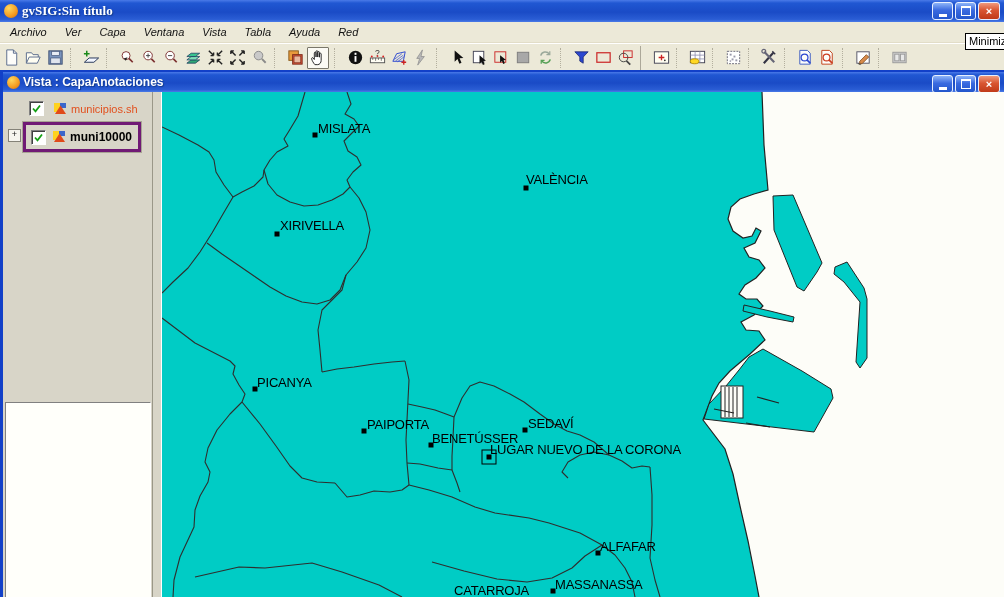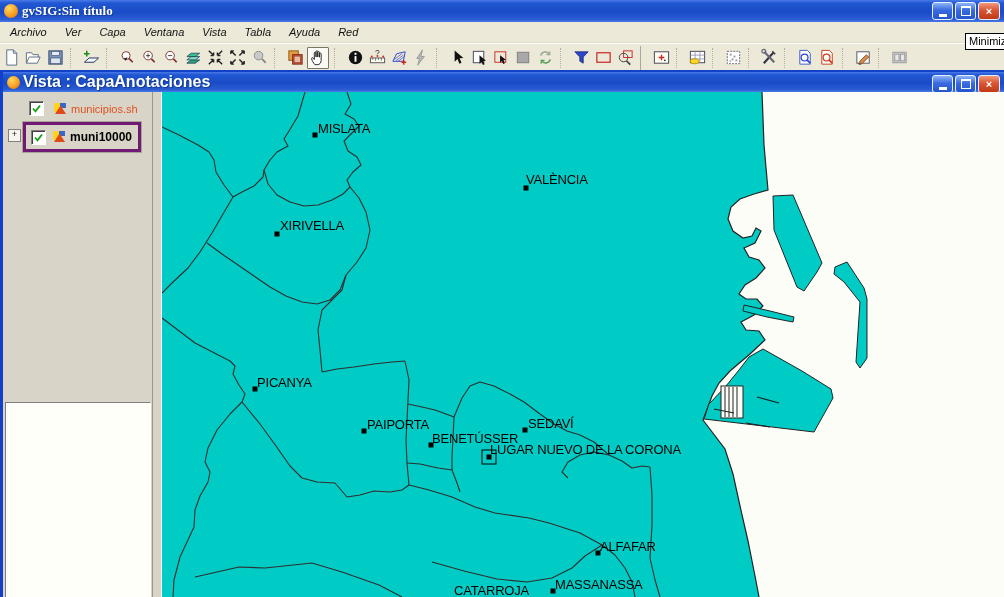--- a/index.html
+++ b/index.html
@@ -37,21 +37,21 @@
   
   #tooltip{position:absolute;top:33px;left:965px;height:15px;width:39px;overflow:hidden;
     background:#ffffff;border:1px solid #000;font-size:11px;line-height:14px;padding-left:3px;
     white-space:nowrap;z-index:60;}
 
   
   #viewwin{position:absolute;left:0;top:70px;width:1004px;height:527px;border-left:3px solid #1240c8;box-sizing:border-box;}
   #viewtitle{position:absolute;left:0;top:0;right:0;height:22px;
     background:linear-gradient(180deg,#4a7ae8 0%,#2057d2 14%,#1a4bc6 55%,#2a5dd4 88%,#4a7ae8 100%);
     border-top:2px solid #1240c8;display:flex;align-items:center;color:#fff;box-sizing:border-box;}
-  #viewtitle .ttext{font-size:16px;font-weight:bold;text-shadow:1px 1px 1px #123a8a;margin-left:3px;}
+  #viewtitle .ttext{font-size:12px;font-weight:bold;text-shadow:1px 1px 1px #123a8a;margin-left:3px;}
   #viewbody{position:absolute;left:0;top:22px;right:0;bottom:0;display:flex;}
 
   
   #toc{width:149px;background:#d8d5c8;position:relative;flex:none;}
   .toc-row{position:absolute;display:flex;align-items:center;}
   .cbox{width:13px;height:13px;background:#fff;border-top:1px solid #808080;border-left:1px solid #808080;
     border-bottom:1px solid #fff;border-right:1px solid #fff;box-shadow:inset 1px 1px 0 #404040;
     display:flex;align-items:center;justify-content:center;flex:none;}
   .layer-icon{width:15px;height:14px;margin:0 3px 0 9px;flex:none;}
   .lname1{font-size:11px;color:#e2501e;white-space:nowrap;}

